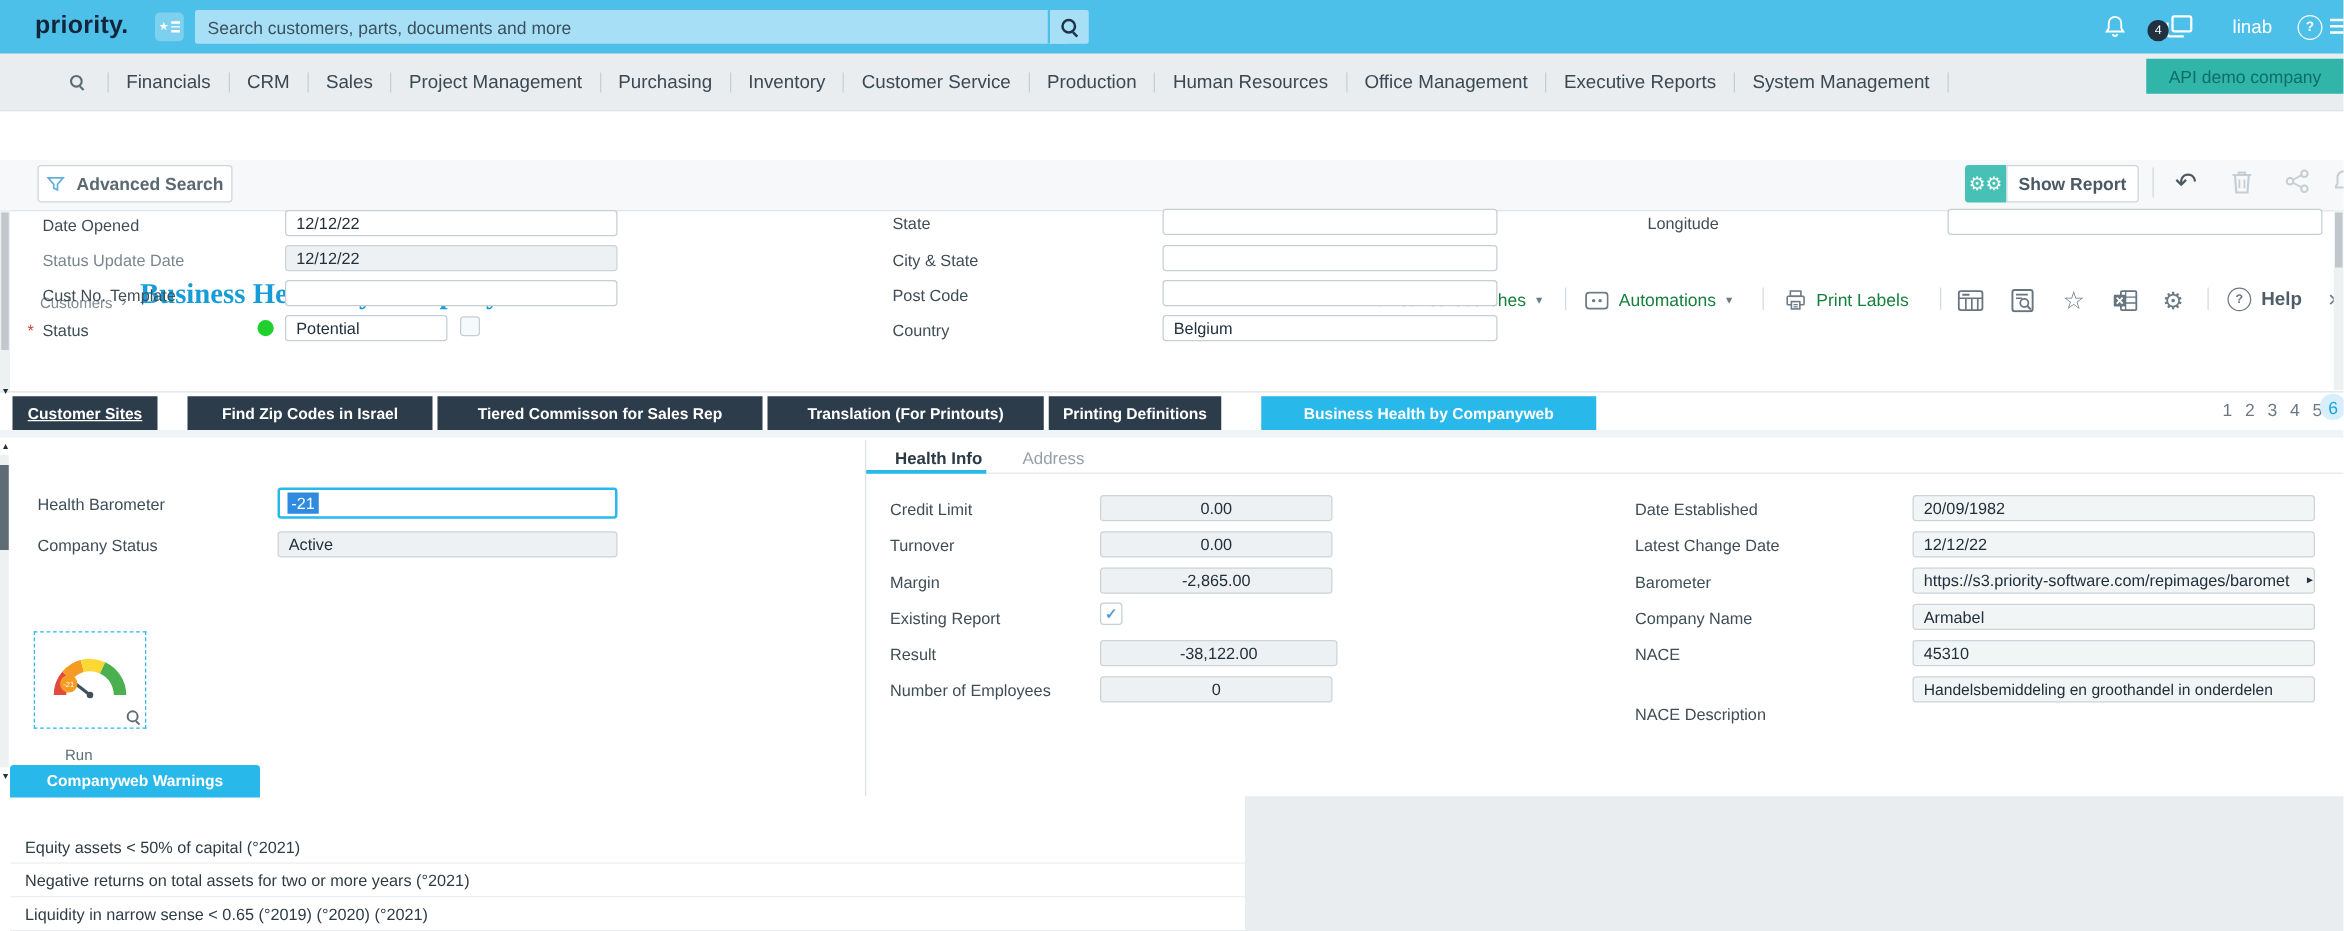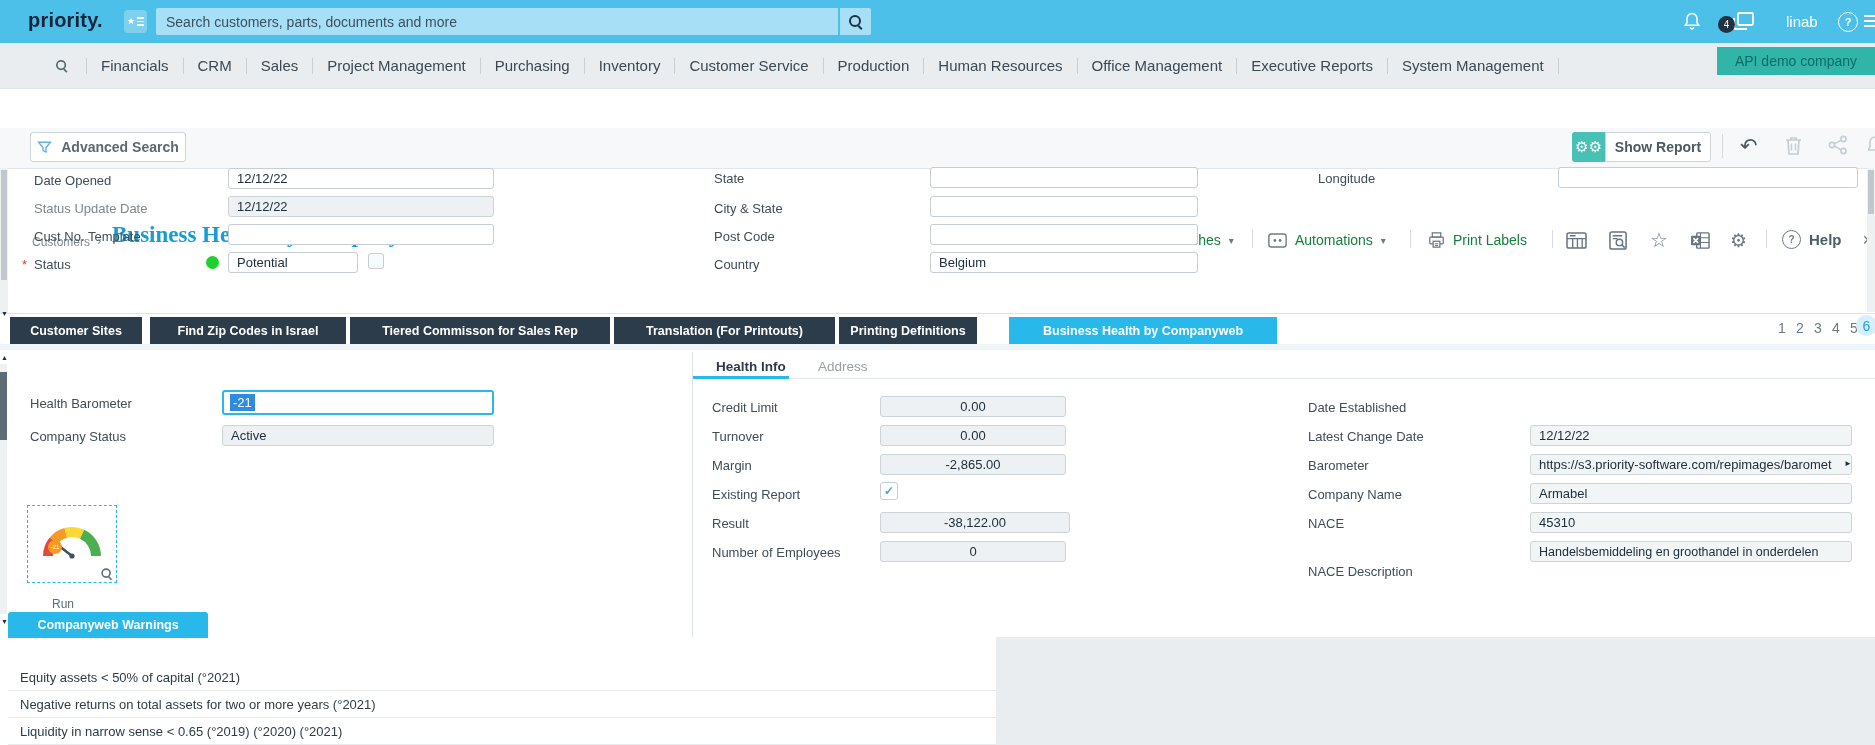--- a/index.html
+++ b/index.html
@@ -291,21 +291,21 @@
 
   <span class="abs lbl" style="left:1318px;top:171px;">Longitude</span>
   <input class="inp" style="left: 1558px; top: 167px; width: 300px;" value="">
   <div class="abs scrollv" style="left:1867px;top:168px;width:8px;height:144px;">
     <div class="thumb" style="position:absolute;left:1px;top:2px;width:6px;height:44px;"></div>
   </div>
 
   <div class="abs hline" style="left:0;top:313px;width:1875px;"></div>
 
   <span class="abs tri" style="left:1px;top:310px;">▼</span>
-  <div class="ftab" style="left:10px;width:132px;">Customer Sites</div>
+  <div class="ftab" style="left:10px;width:116px;text-decoration:underline;">Customer Sites</div>
   <div class="ftab" style="left:150px;width:196px;">Find Zip Codes in Israel</div>
   <div class="ftab" style="left:614px;width:221px;">Translation (For Printouts)</div>
   <div class="ftab" style="left:350px;width:260px;">Tiered Commisson for Sales Rep</div>
   <div class="ftab" style="left:839px;width:138px;">Printing Definitions</div>
   <div class="ftab active" style="left:1009px;width:268px;">Business Health by Companyweb</div>
   <span class="pgnum" style="left:1778px;">1</span>
   <span class="pgnum" style="left:1796px;">2</span>
   <span class="pgnum" style="left:1814px;">3</span>
   <span class="pgnum" style="left:1832px;">4</span>
   <span class="pgnum" style="left:1850px;">5</span>
@@ -355,20 +355,21 @@
   <span class="abs lbl" style="left:712px;top:487px;">Existing Report</span>
   <div class="abs cbx" style="left:880px;top:482px;width:18px;height:18px;background:#fff;display:flex;align-items:center;justify-content:center;">
     <span class="checkmark">✓</span>
   </div>
   <span class="abs lbl" style="left:712px;top:516px;">Result</span>
   <input class="inp ro num" style="left: 880px; top: 512px; width: 190px;" value="-38,122.00">
   <span class="abs lbl" style="left:712px;top:545px;">Number of Employees</span>
   <input class="inp ro num" style="left: 880px; top: 541px; width: 186px;" value="0">
 
   <span class="abs lbl" style="left:1308px;top:400px;">Date Established</span>
+  <input class="inp ro" style="left: 1530px; top: 396px; width: 322px; background: rgb(242, 245, 246);" value="20/09/1982">
   <span class="abs lbl" style="left:1308px;top:429px;">Latest Change Date</span>
   <input class="inp ro" style="left: 1530px; top: 425px; width: 322px; background: rgb(242, 245, 246);" value="12/12/22">
   <span class="abs lbl" style="left:1308px;top:458px;">Barometer</span>
   <input class="inp ro" style="left: 1530px; top: 454px; width: 322px; background: rgb(242, 245, 246); padding-right: 14px;" value="https://s3.priority-software.com/repimages/baromet">
   <span class="abs" style="left:1844px;top:459px;font-size:8px;color:#22313f;">►</span>
   <span class="abs lbl" style="left:1308px;top:487px;">Company Name</span>
   <input class="inp ro" style="left: 1530px; top: 483px; width: 322px; background: rgb(242, 245, 246);" value="Armabel">
   <span class="abs lbl" style="left:1308px;top:516px;">NACE</span>
   <input class="inp ro" style="left: 1530px; top: 512px; width: 322px; background: rgb(242, 245, 246);" value="45310">
   <span class="abs lbl" style="left:1308px;top:545px;margin-top:19px;">NACE Description</span>

